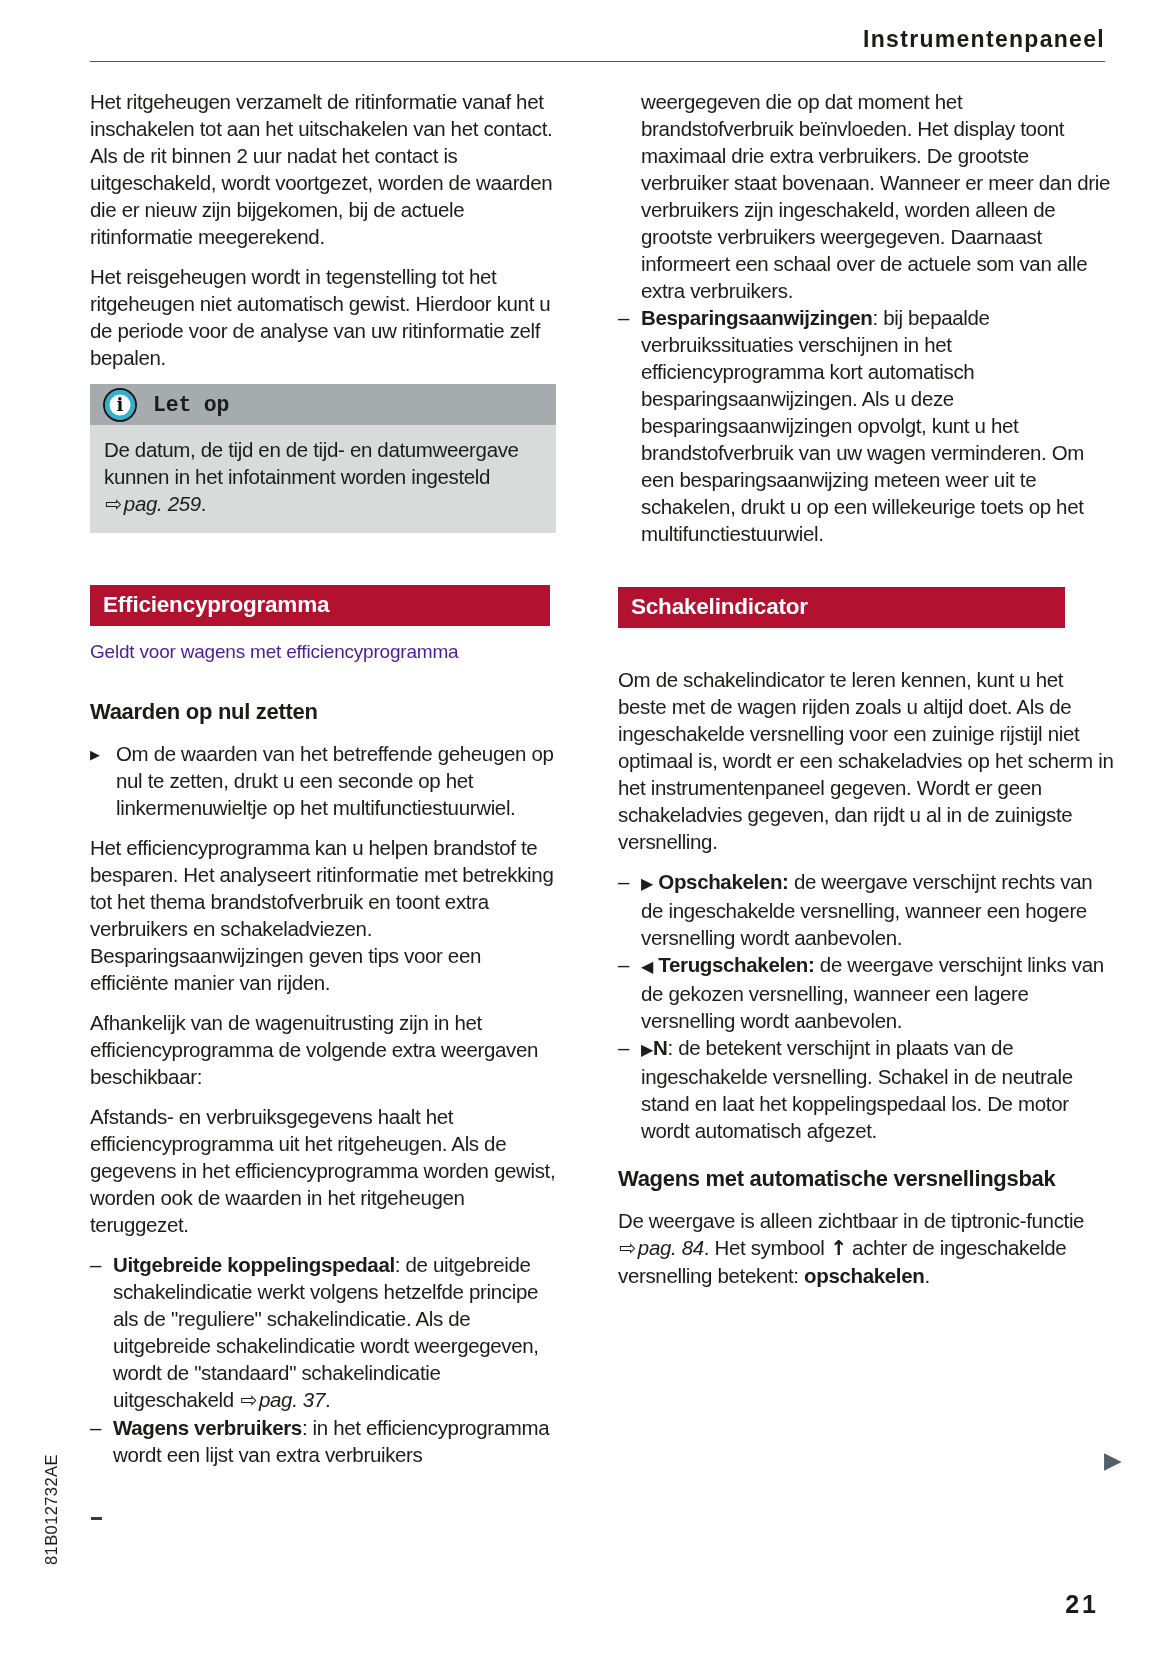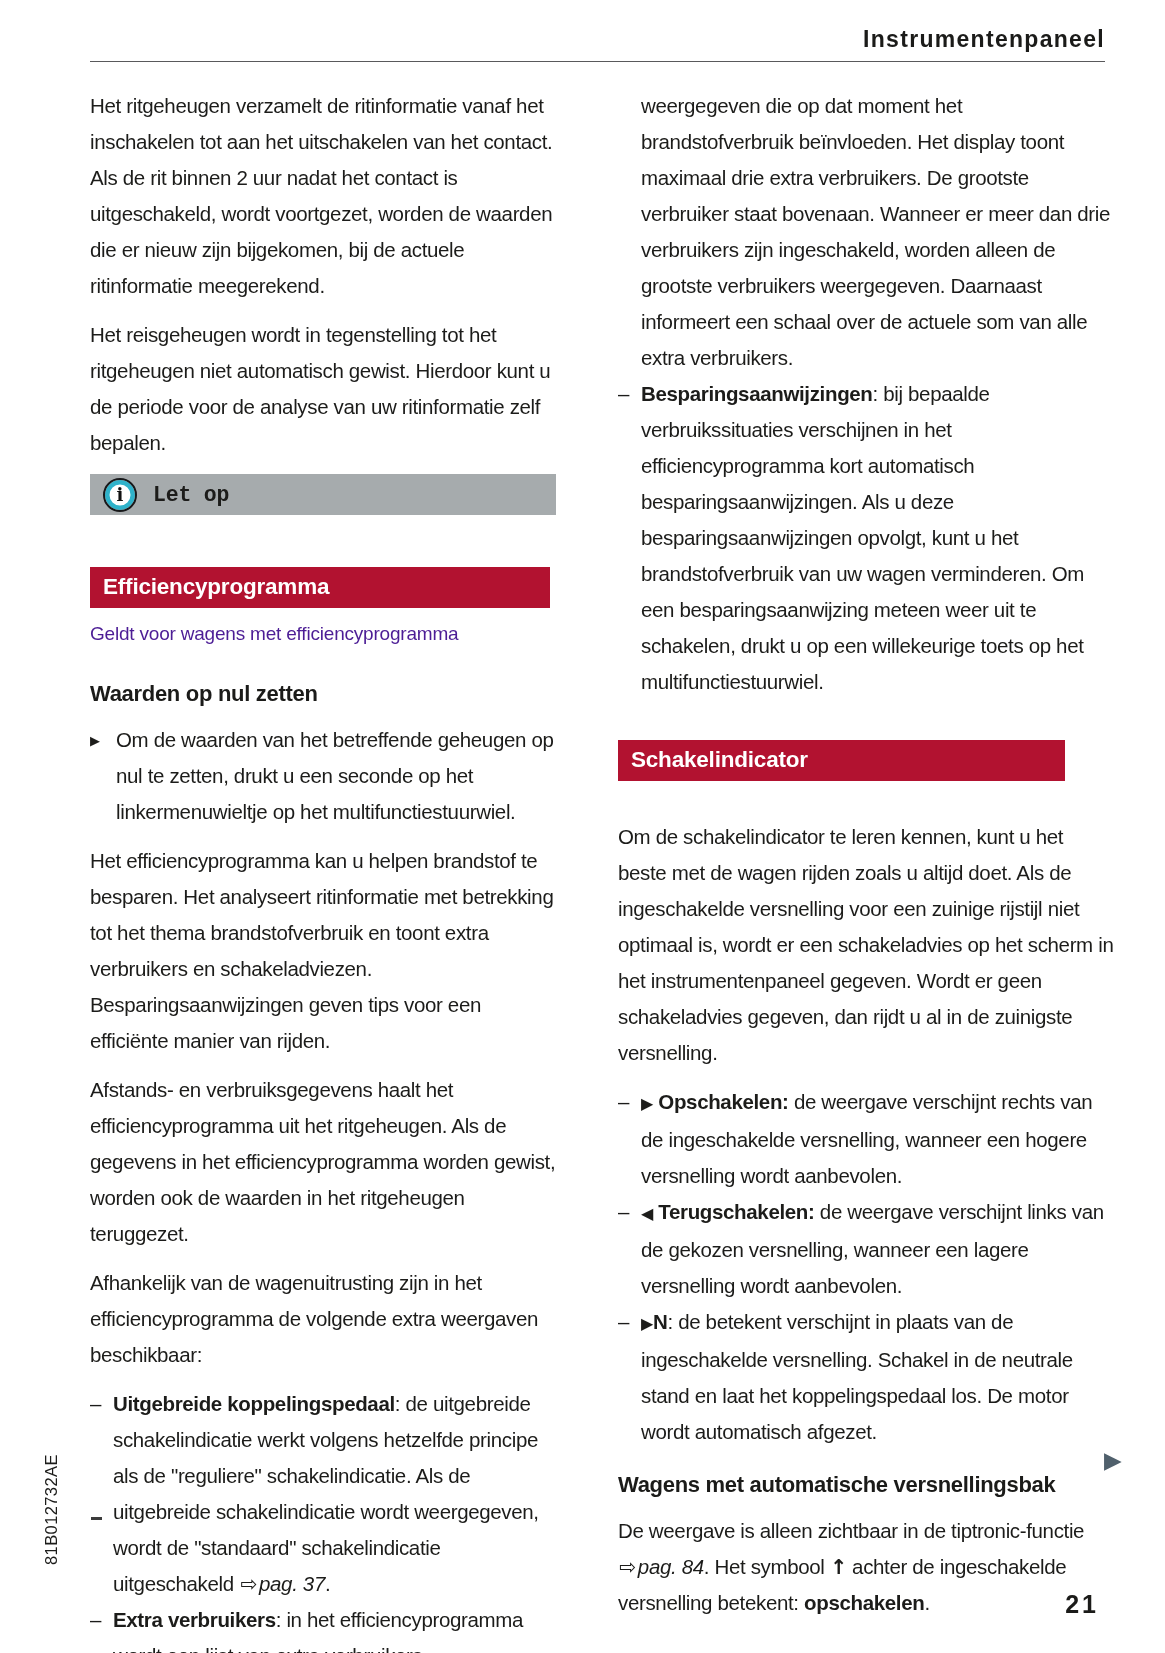--- a/index.html
+++ b/index.html
@@ -14,21 +14,21 @@
   }
   .header-rule {
     position:absolute; left:90px; top:61px; width:1015px; height:0;
     border-top:1.6px solid #59595b;
   }
   
   .col { position:absolute; top:88px; }
   .col-left  { left:90px;  width:466px; }
   .col-right { left:618px; width:496px; }
   .para, .dash-item, .bullet-item, .cont-item {
-    font-size:20.5px; line-height:36px; letter-spacing:-0.35px; color:#1c1c1a;
+    font-size:20.5px; line-height:27px; letter-spacing:-0.35px; color:#1c1c1a;
     margin:0 0 13px 0; text-align:left;
   }
   .dash-item, .cont-item { margin:0; }
   b { font-weight:bold; }
   .pageref { font-style:italic; }
   .xref-arrow { font-family:"DejaVu Sans", sans-serif; font-style:normal; padding:0 2px 0 1px; }
   
   .note-box { margin:6px 0 52px 0; }
   .note-header {
     background:#a6abad; height:41px; display:flex; align-items:center; padding:0 13px;
@@ -95,40 +95,43 @@
   <div class="col col-left">
 
     <p class="para">Het ritgeheugen verzamelt de ritinformatie vanaf het inschakelen tot aan het uitschakelen van het contact. Als de rit binnen 2 uur nadat het contact is uitgeschakeld, wordt voortgezet, worden de waarden die er nieuw zijn bijgekomen, bij de actuele ritinformatie meegerekend.</p>
     <p class="para">Het reisgeheugen wordt in tegenstelling tot het ritgeheugen niet automatisch gewist. Hierdoor kunt u de periode voor de analyse van uw ritinformatie zelf bepalen.</p>
 
     <div class="note-box">
       <div class="note-header">
         <span class="info-icon">i</span>
         <span class="note-title">Let op</span>
       </div>
+      <div class="note-body">
+        <p class="para"><span>De datum, de tijd en de tijd- en datumweergave kunnen in het infotainment worden ingesteld </span><span class="xref-arrow">⇨</span><span class="pageref">pag. 259</span><span>.</span></p>
+      </div>
     </div>
 
     <div class="section-banner">Efficiencyprogramma</div>
     <div class="section-sub">Geldt voor wagens met efficiencyprogramma</div>
 
     <div class="sub-heading">Waarden op nul zetten</div>
 
     <div class="bullet-item para">
       <span class="marker">▶</span><span>Om de waarden van het betreffende geheugen op nul te zetten, drukt u een seconde op het linkermenuwieltje op het multifunctiestuurwiel.</span>
     </div>
 
     <p class="para">Het efficiencyprogramma kan u helpen brandstof te besparen. Het analyseert ritinformatie met betrekking tot het thema brandstofverbruik en toont extra verbruikers en schakeladviezen. Besparingsaanwijzingen geven tips voor een efficiënte manier van rijden.</p>
+    <p class="para">Afhankelijk van de wagenuitrusting zijn in het efficiencyprogramma de volgende extra weergaven beschikbaar:</p>
     <p class="para">Afstands- en verbruiksgegevens haalt het efficiencyprogramma uit het ritgeheugen. Als de gegevens in het efficiencyprogramma worden gewist, worden ook de waarden in het ritgeheugen teruggezet.</p>
-    <p class="para">Afhankelijk van de wagenuitrusting zijn in het efficiencyprogramma de volgende extra weergaven beschikbaar:</p>
 
     <div class="dash-item">
       <span class="dash">–</span><b>Uitgebreide koppelingspedaal</b><span>: de uitgebreide schakelindicatie werkt volgens hetzelfde principe als de "reguliere" schakelindicatie. Als de uitgebreide schakelindicatie wordt weergegeven, wordt de "standaard" schakelindicatie uitgeschakeld </span><span class="xref-arrow">⇨</span><span class="pageref">pag. 37</span><span>.</span>
     </div>
     <div class="dash-item">
-      <span class="dash">–</span><b>Extra verbruikers</b><span>: in het efficiencyprogramma wordt een lijst van extra verbruikers</span>
+      <span class="dash">–</span><b>Wagens verbruikers</b><span>: in het efficiencyprogramma wordt een lijst van extra verbruikers</span>
     </div>
 
   </div>
 
   <div class="col col-right">
 
     <div class="cont-item">weergegeven die op dat moment het brandstofverbruik beïnvloeden. Het display toont maximaal drie extra verbruikers. De grootste verbruiker staat bovenaan. Wanneer er meer dan drie verbruikers zijn ingeschakeld, worden alleen de grootste verbruikers weergegeven. Daarnaast informeert een schaal over de actuele som van alle extra verbruikers.</div>
 
     <div class="dash-item">
       <span class="dash">–</span><b>Besparingsaanwijzingen</b><span>: bij bepaalde verbruikssituaties verschijnen in het efficiencyprogramma kort automatisch besparingsaanwijzingen. Als u deze besparingsaanwijzingen opvolgt, kunt u het brandstofverbruik van uw wagen verminderen. Om een besparingsaanwijzing meteen weer uit te schakelen, drukt u op een willekeurige toets op het multifunctiestuurwiel.</span>

